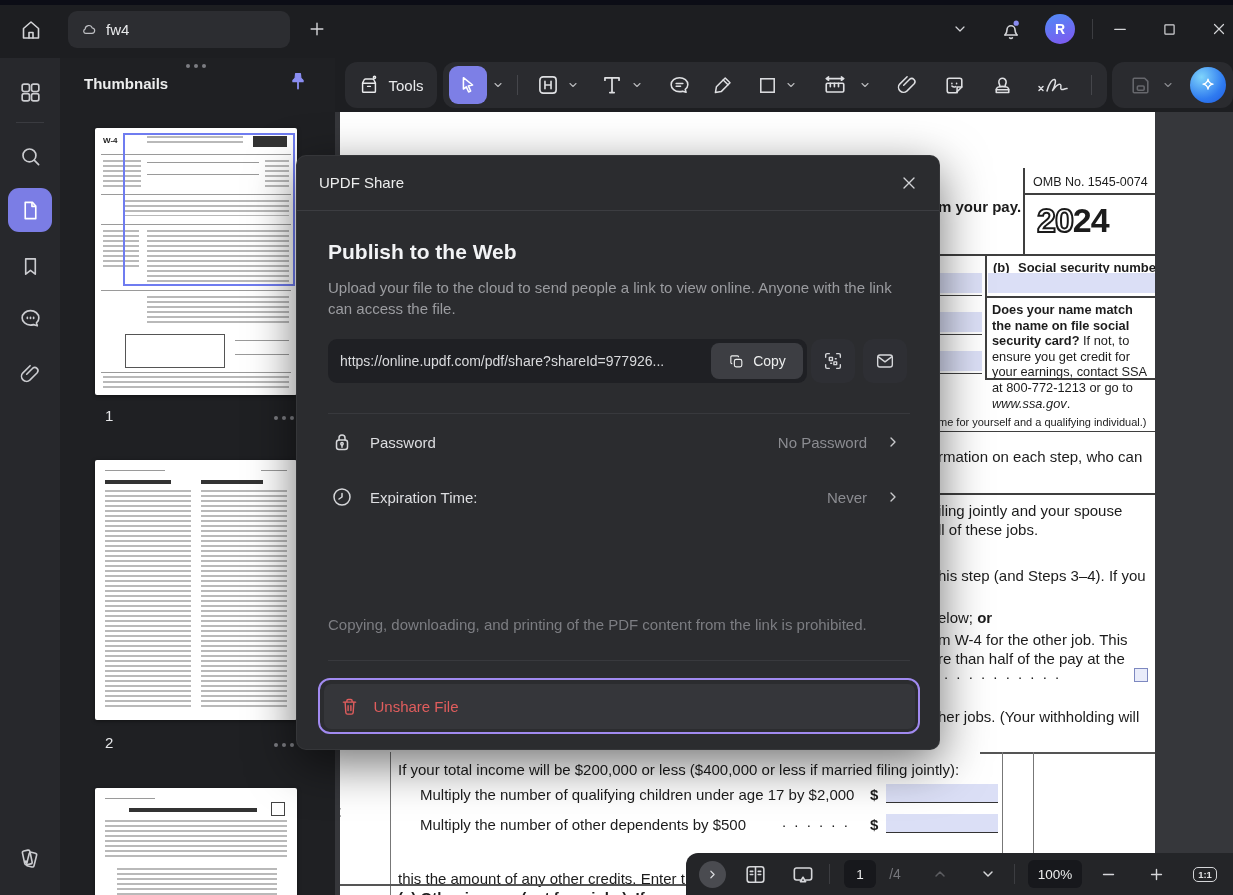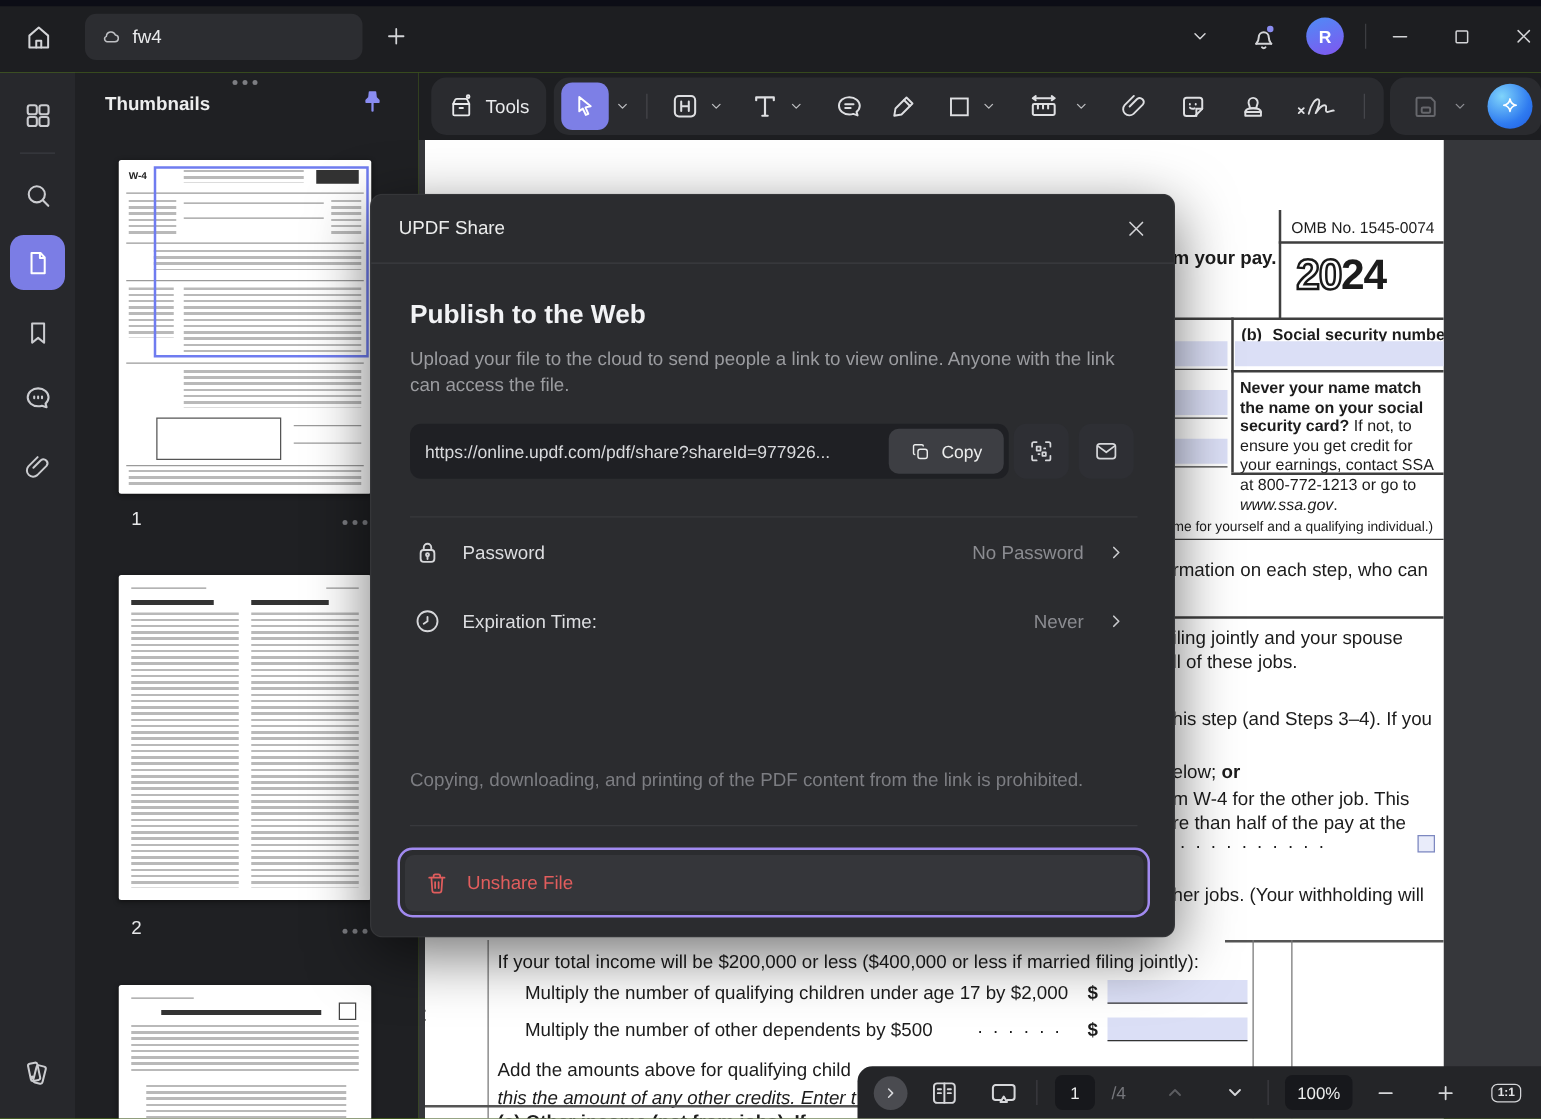--- a/index.html
+++ b/index.html
@@ -1,17 +1,17 @@
 <!DOCTYPE html>
 <html><head>
 <meta charset="utf-8">
 <style>
   * { margin:0; padding:0; box-sizing:border-box; }
   html,body { background:#1d1e21; font-family:"Liberation Sans", sans-serif; }
-  .app { position:relative; width:1233px; height:895px; overflow:hidden; background:#84cc16; }
+  .app { position:relative; width:1233px; height:895px; overflow:hidden; background:#4d7c0f; }
   svg { display:block; }
 
   
   .titlebar { position:absolute; top:0; left:0; width:1233px; height:58px; background:#1d1e21; }
   .titlebar::before { content:""; position:absolute; top:0; left:0; width:100%; height:5px; background:#0c0d16; }
   .tb-btn { position:absolute; display:flex; align-items:center; justify-content:center; color:#d3d4d7; }
   .tab { position:absolute; left:68px; top:11px; width:222px; height:37px; background:#2c2d31; border-radius:9px;
          display:flex; align-items:center; gap:9px; padding:0 13px; color:#e9eaec; font-size:15px; }
   .avatar { position:absolute; left:1045px; top:14px; width:30px; height:30px; border-radius:50%;
             background:linear-gradient(160deg,#4f8cf6,#8056ef); color:#fff; font-size:14px; font-weight:700;
@@ -433,21 +433,21 @@
         <span style="color:#fff;-webkit-text-stroke:2px #1a1a1a;">20</span><span>24</span>
       </div>
       <div class="pline" style="left:598px;top:142px;width:217px;height:2px;"></div>
 
       <div class="pline" style="left:645px;top:142px;width:1.5px;height:124px;"></div>
       <span class="frag" style="left:653px;top:148px;font-size:13px;font-weight:700;">(b)</span>
       <span class="frag" style="left:678px;top:148px;font-size:13px;font-weight:700;">Social security number</span>
       <div class="bluefield" style="left:648px;top:161px;width:167px;height:20px;"></div>
       <div class="pline" style="left:645px;top:184px;width:170px;height:1.5px;"></div>
       <div style="position:absolute;left:652px;top:190px;width:162px;font-size:12.8px;line-height:1.22;">
-        <b>Never your name match the name on your social security card?</b><span> If not, to ensure you get credit for your earnings, contact SSA at 800-772-1213 or go to </span><i>www.ssa.gov</i><span>.</span>
+        <b>Does your name match the name on file social security card?</b><span> If not, to ensure you get credit for your earnings, contact SSA at 800-772-1213 or go to </span><i>www.ssa.gov</i><span>.</span>
       </div>
       <div class="pline" style="left:645px;top:266px;width:170px;height:1.5px;"></div>
 
       <div class="bluefield" style="left:598px;top:161px;width:44px;height:20px;"></div>
       <div class="pline" style="left:598px;top:183px;width:44px;height:1px;"></div>
       <div class="bluefield" style="left:598px;top:200px;width:44px;height:20px;"></div>
       <div class="pline" style="left:598px;top:222px;width:44px;height:1px;"></div>
       <div class="bluefield" style="left:598px;top:239px;width:44px;height:20px;"></div>
       <div class="pline" style="left:598px;top:261px;width:44px;height:1px;"></div>
 
@@ -468,22 +468,21 @@
       <span class="frag" style="left:-5px;top:690px;font-weight:700;font-size:17px;">t</span>
       <div class="pline" style="left:50px;top:640px;width:1px;height:143px;background:#777;"></div>
       <span class="frag" style="left:58px;top:649px;">If your total income will be $200,000 or less ($400,000 or less if married filing jointly):</span>
       <span class="frag" style="left:80px;top:674px;">Multiply the number of qualifying children under age 17 by $2,000</span>
       <span class="frag" style="left:530px;top:674px;font-weight:600;">$</span>
       <div class="bluefield" style="left:546px;top:672px;width:112px;height:19px;border-bottom:1.5px solid #333;"></div>
       <span class="frag" style="left:80px;top:704px;">Multiply the number of other dependents by $500</span>
       <span class="frag" style="left:442px;top:701px;letter-spacing:2px;">.      .      .      .      .      .</span>
       <span class="frag" style="left:530px;top:704px;font-weight:600;">$</span>
       <div class="bluefield" style="left:546px;top:702px;width:112px;height:19px;border-bottom:1.5px solid #333;"></div>
-      <span class="frag" style="left:58px;top:736px;">Add the amounts above for qualifying child</span>
-      <span class="frag" style="left:58px;top:758px;font-style:italic;">this the amount of any other credits. Enter t</span>
+      <span class="frag" style="left:58px;top:758px;">this the amount of any other credits. Enter t</span>
       <div class="pline" style="left:0px;top:772px;width:540px;height:1.5px;background:#555;"></div>
       <span class="frag" style="left:58px;top:777px;font-weight:700;">(a) Other income (not from jobs). If</span>
       <div class="pline" style="left:640px;top:640px;width:175px;height:1.5px;background:#555;"></div>
       <div class="pline" style="left:662px;top:640px;width:1px;height:143px;background:#777;"></div>
       <div class="pline" style="left:693px;top:640px;width:1px;height:143px;background:#777;"></div>
     </div>
   </div>
 
   <div class="modal">
     <div class="modal-header">

